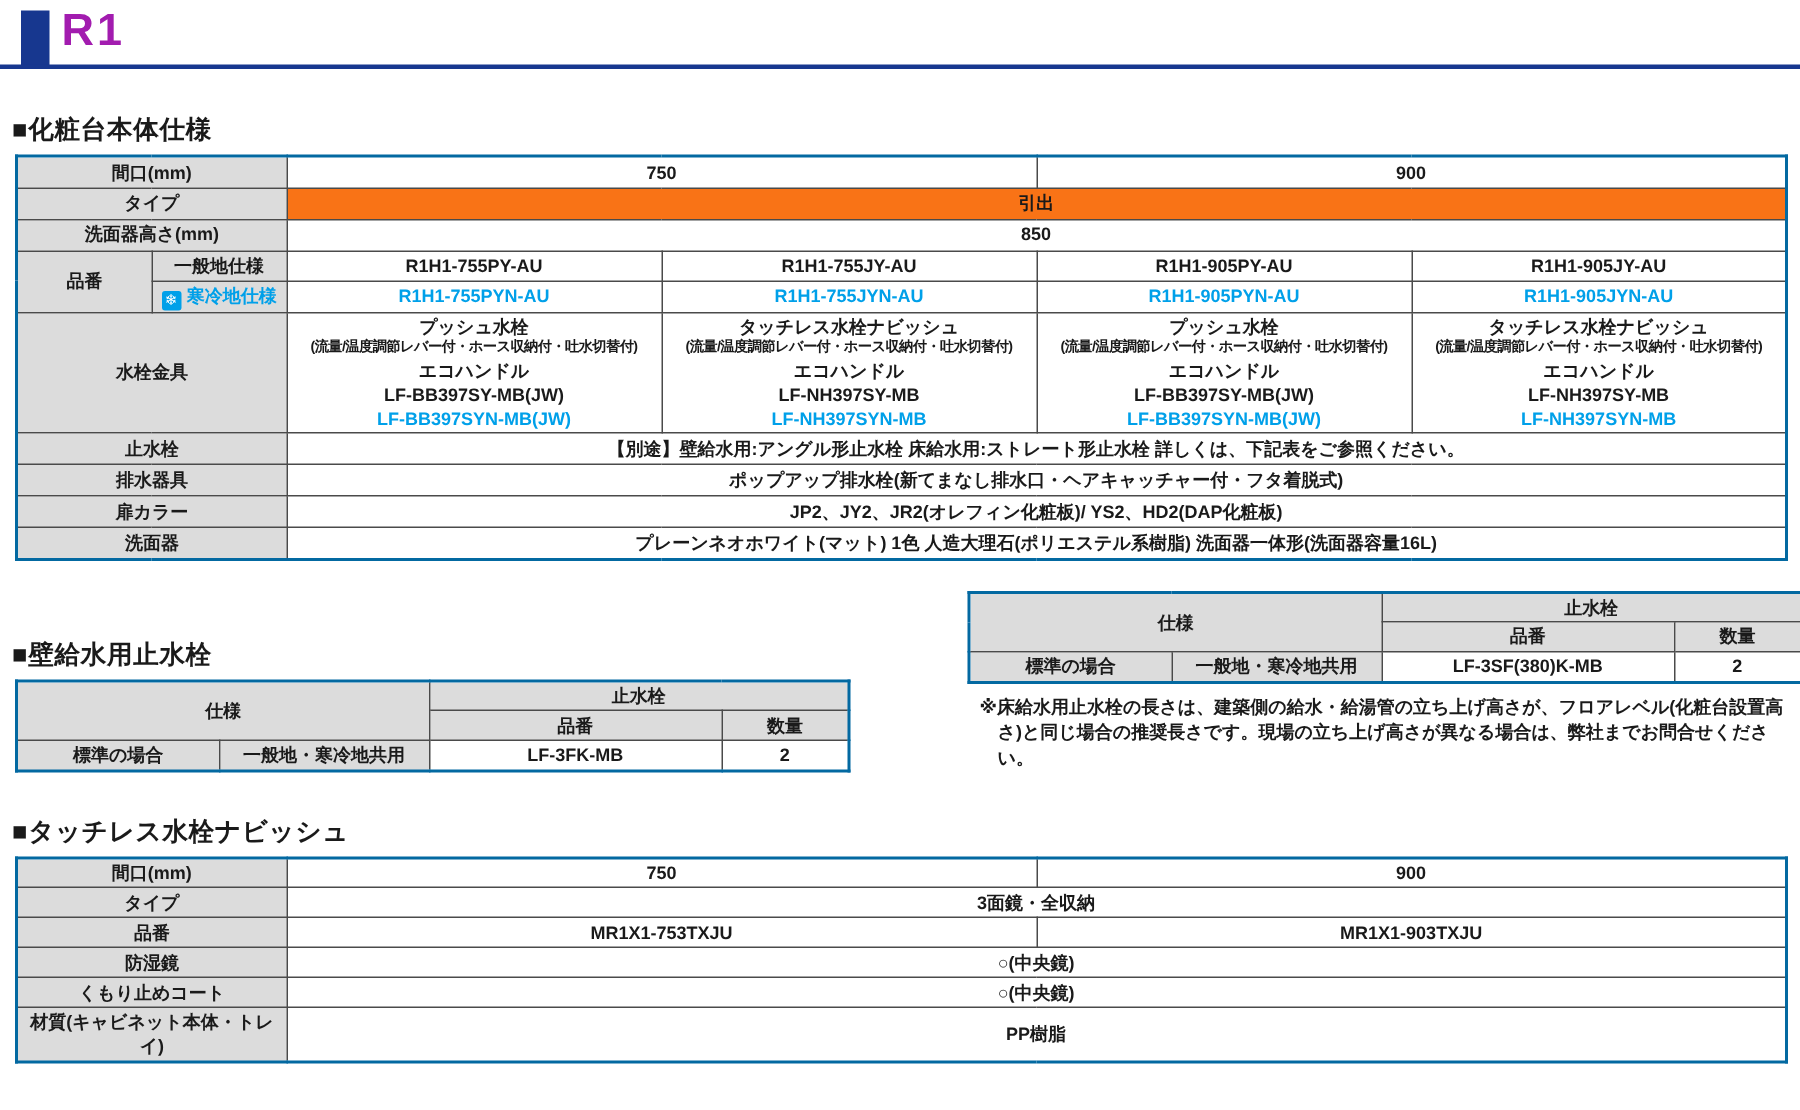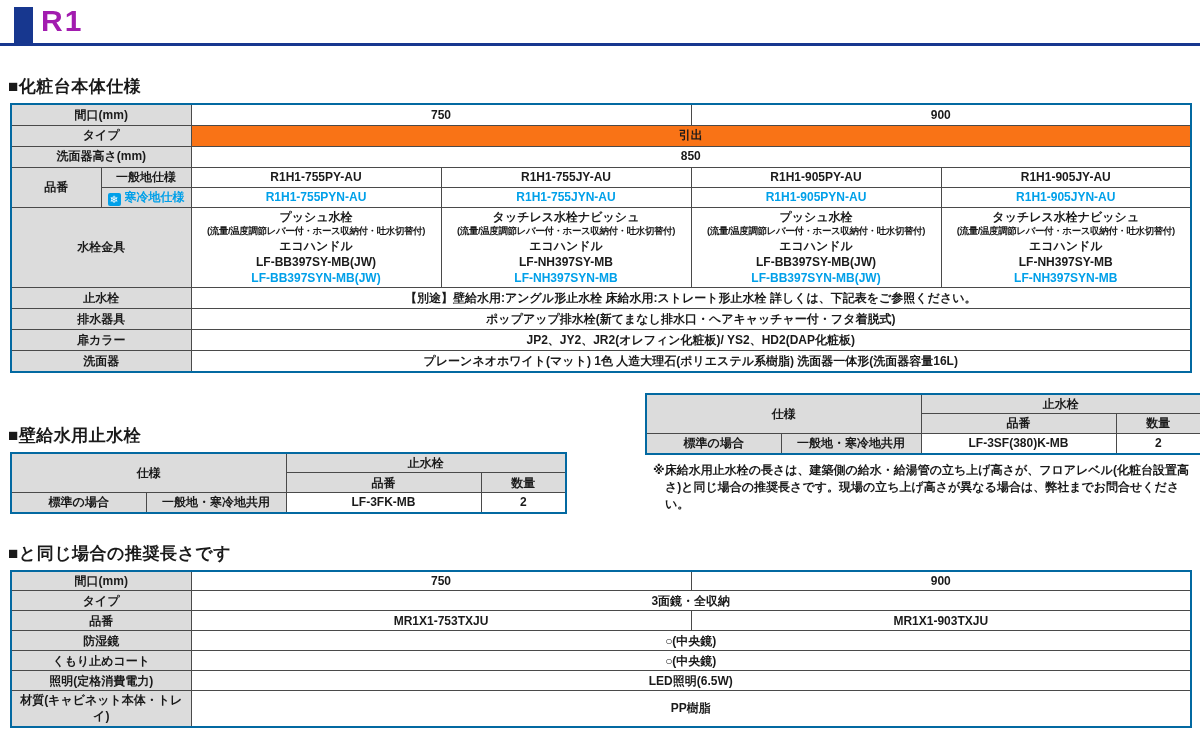--- a/index.html
+++ b/index.html
@@ -189,21 +189,21 @@
         <td class="th">一般地・寒冷地共用</td>
         <td>LF-3SF(380)K-MB</td>
         <td>2</td>
       </tr>
     </tbody>
       </table>
     <div class="note">※床給水用止水栓の長さは、建築側の給水・給湯管の立ち上げ高さが、フロアレベル(化粧台設置高さ)と同じ場合の推奨長さです。現場の立ち上げ高さが異なる場合は、弊社までお問合せください。</div>
   </div>
 </div>
 
-<div class="section-title">■と同じ場合の推奨長さです</div>
+<div class="section-title">■タッチレス水栓ナビッシュ</div>
 
 <table class="t t3">
   <colgroup>
       <col style="width:180px">
       <col style="width:500px">
       <col style="width:500px">
     </colgroup>
   <tbody>
       <tr class="r19">
     <td class="th">間口(mm)</td>
@@ -221,21 +221,17 @@
   </tr>
   <tr class="r19">
     <td class="th">防湿鏡</td>
     <td colspan="2">○(中央鏡)</td>
   </tr>
   <tr class="r19">
     <td class="th">くもり止めコート</td>
     <td colspan="2">○(中央鏡)</td>
   </tr>
   <tr class="r19">
-    <td class="th">照明(定格消費電力)</td>
-    <td colspan="2">LED照明(6.5W)</td>
-  </tr>
-  <tr class="r19">
     <td class="th">材質(キャビネット本体・トレイ)</td>
     <td colspan="2">PP樹脂</td>
   </tr>
 </tbody>
   </table>
 
 </body></html>

